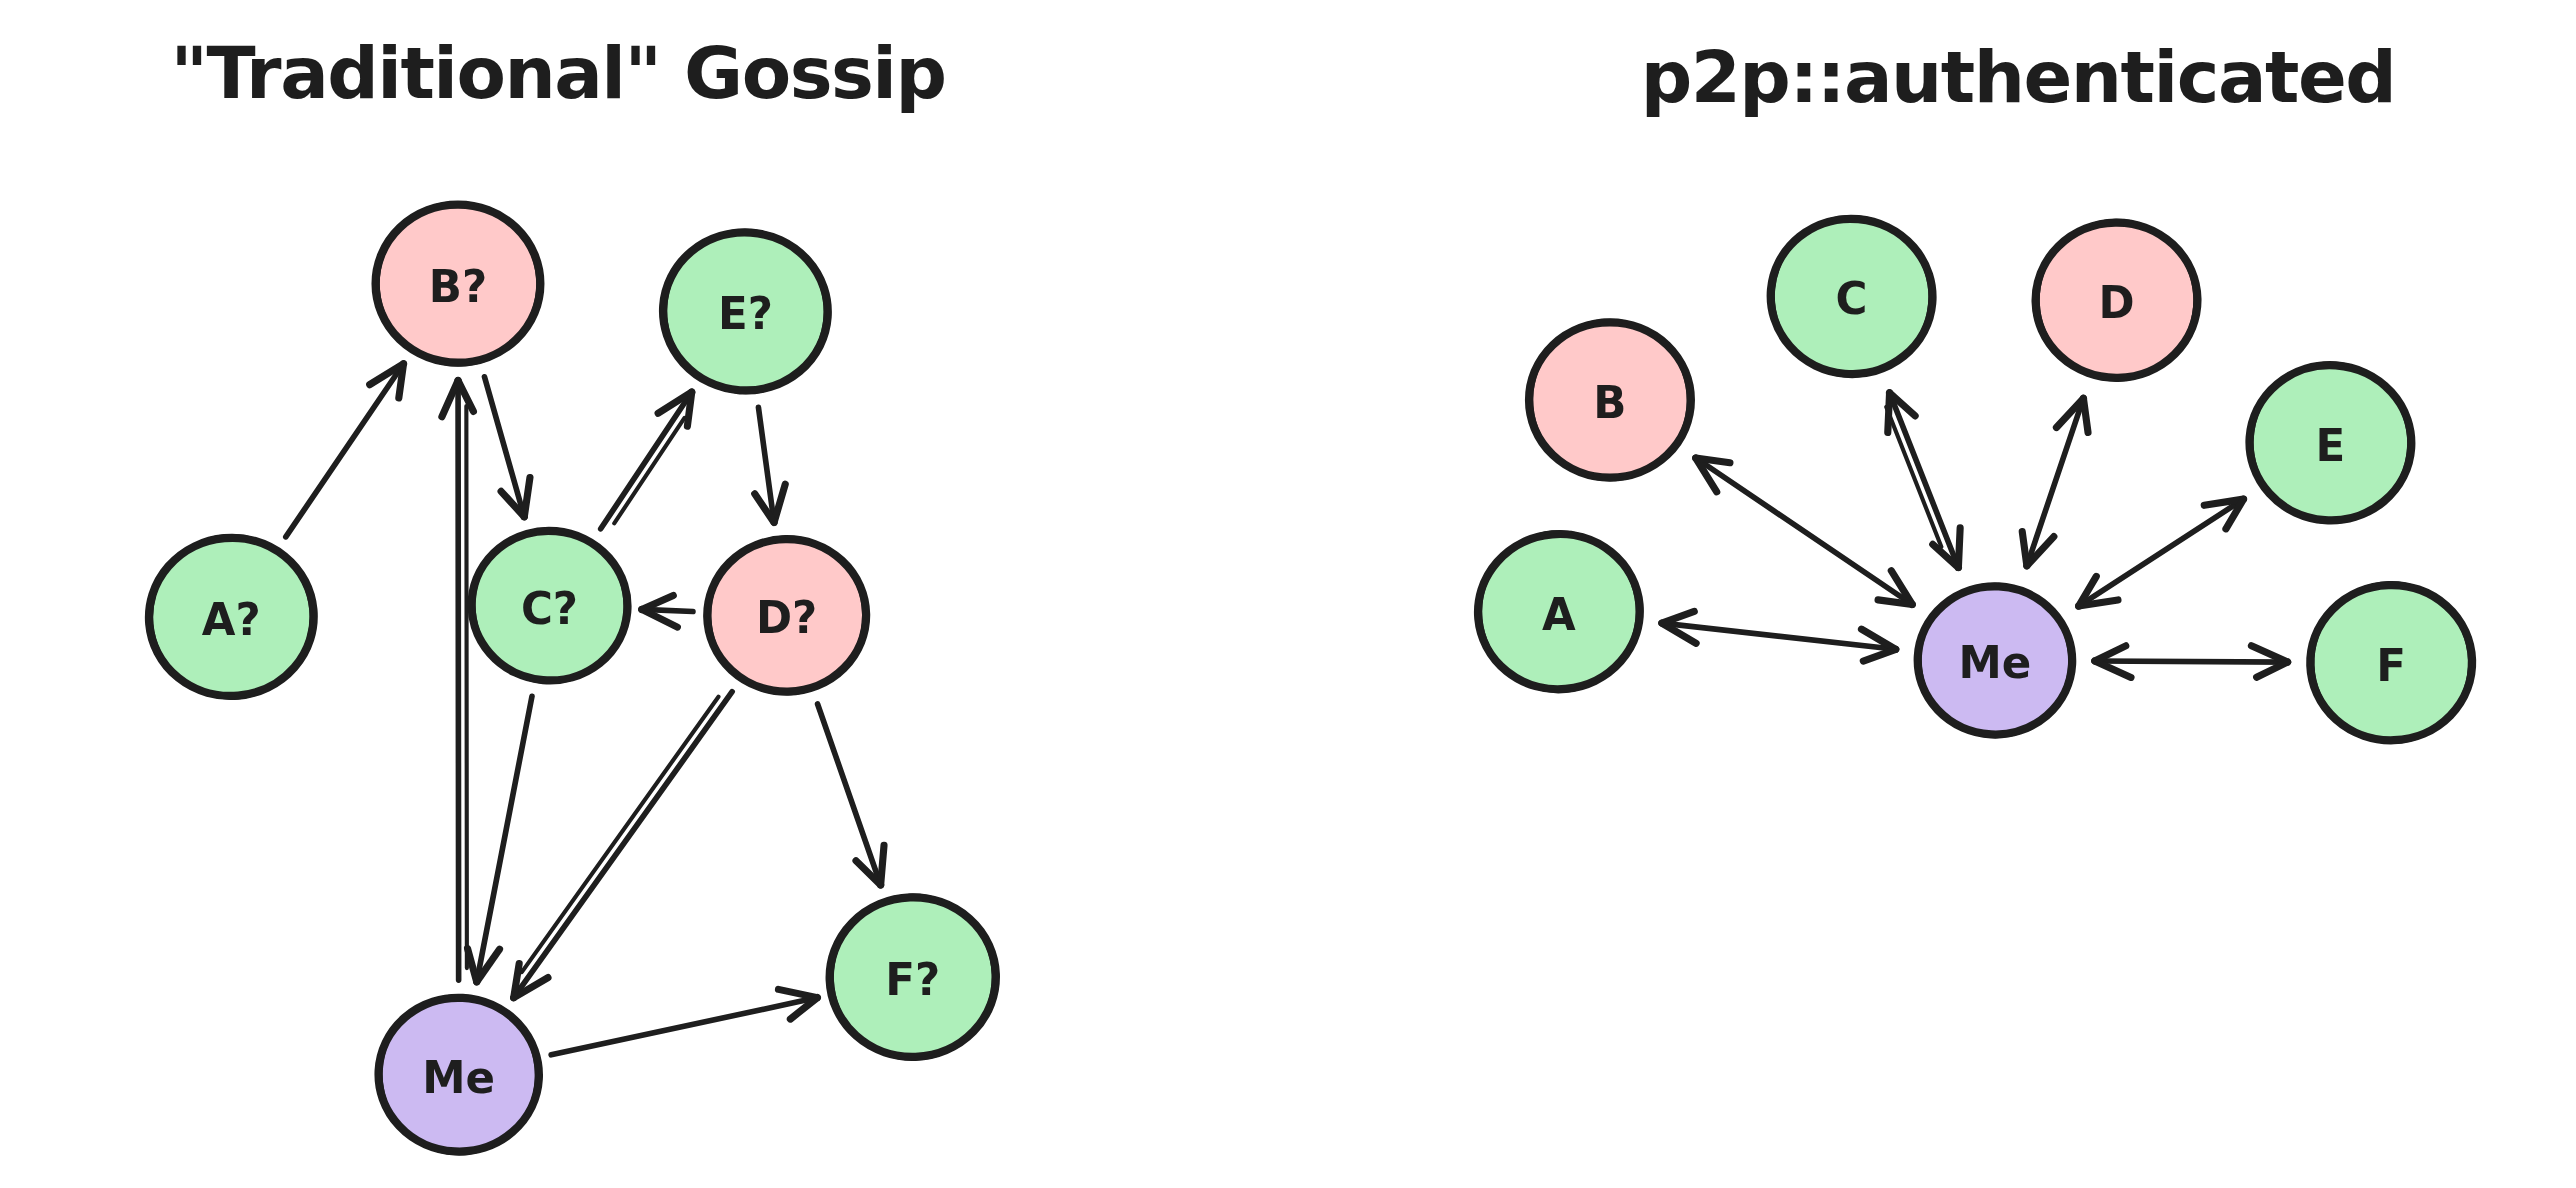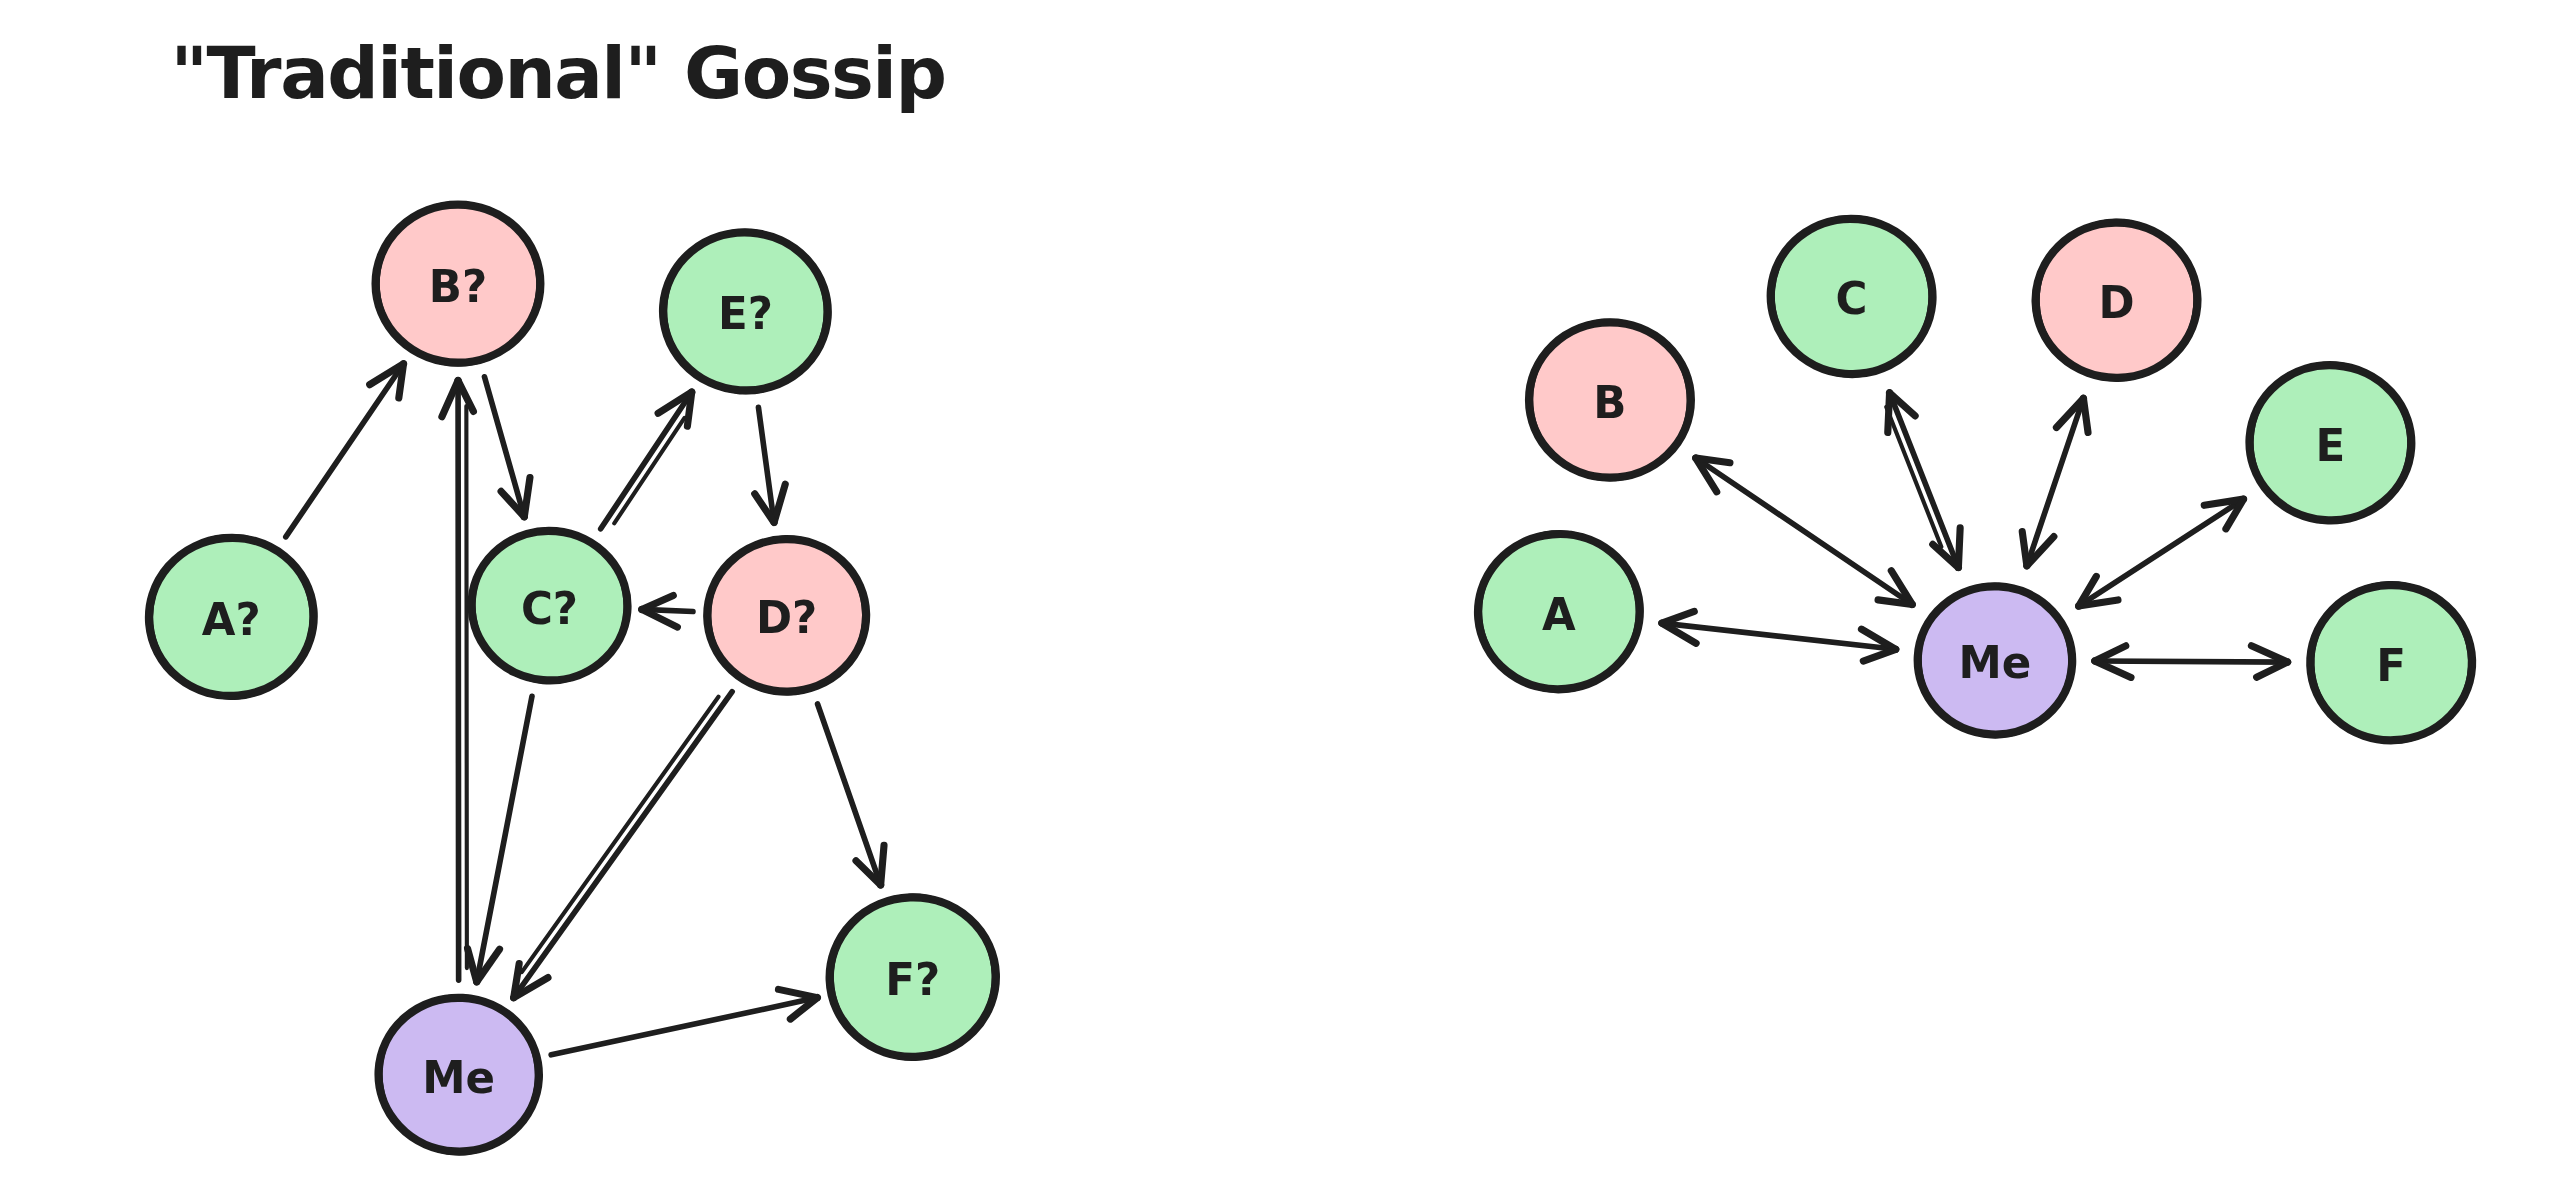--- a/index.html
+++ b/index.html
@@ -198,14 +198,15 @@
           <text x="3186" y="887" fill="#1e1e1e" font-size="58" font-weight="bold" text-anchor="middle" dominant-baseline="central" font-family="&quot;DejaVu Sans&quot;, sans-serif">F</text>
         </g>
         <g>
           <ellipse cx="2658" cy="880" rx="102.89999999999999" ry="98.69999999999999" fill="#ccbaf2" stroke="#1e1e1e" stroke-width="11" transform="rotate(3 2658 880)"></ellipse>
           <ellipse cx="2658" cy="880" rx="99.75" ry="101.325" fill="none" stroke="#1e1e1e" stroke-width="4.5" transform="rotate(-7 2658 880)"></ellipse>
           <text x="2658" y="884" fill="#1e1e1e" font-size="58" font-weight="bold" text-anchor="middle" dominant-baseline="central" font-family="&quot;DejaVu Sans&quot;, sans-serif">Me</text>
         </g>
       </g>
     </svg>
   <div class="diagram-title" style="left: 558px; top: 73px;">"Traditional" Gossip</div>
+  <div class="diagram-title" style="left: 2018px; top: 77px;">p2p::authenticated</div>
 </div>
 
 
 </body></html>

